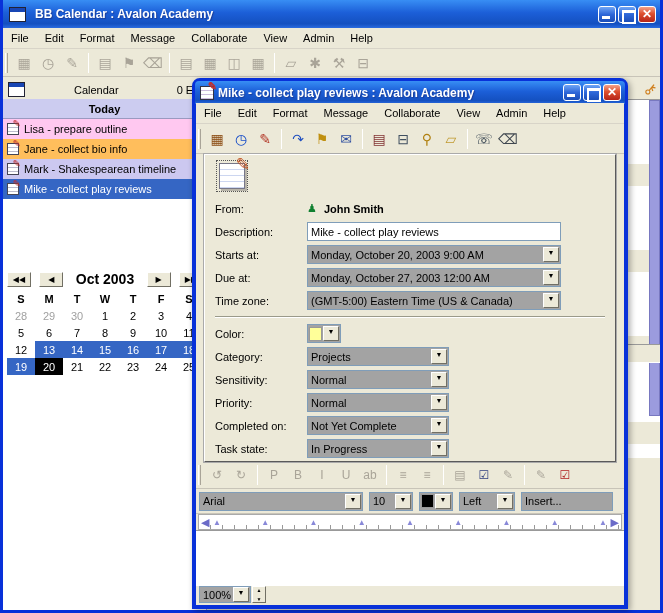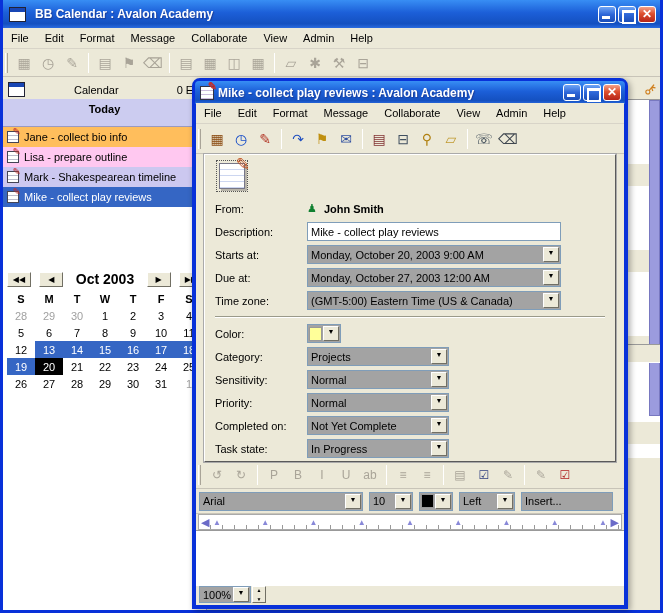--- a/index.html
+++ b/index.html
@@ -50,21 +50,21 @@
       repeating-linear-gradient(90deg,#3A6CD8 0 4px,#fff 4px 6px); flex:0 0 auto; }
   .key-icon { position:absolute; right:4px; top:3px; font-size:15px; color:#D08020; transform:rotate(40deg); }
   #date-header { height:24px; background:#4C4C4C; color:#fff; font-weight:bold; font-size:12px;
     display:flex; align-items:center; padding-left:14px; }
   #day-grid { position:absolute; left:0; right:0; top:99px; bottom:152px;
     background:repeating-linear-gradient(180deg,#fff 0 64px,#ECE9D8 64px 86px); border-top:1px solid #999; }
   #day-scrollbar { position:absolute; right:0; top:100px; width:11px; height:316px; background:#9B9BDE;
     border:1px solid #7878C0; }
   #left-panel { position:absolute; left:0; top:99px; width:204px; bottom:0; background:#fff;
     border-right:1px solid #9B9BDE; }
-  #today-header { height:28px; background:#CCCCF0; font-weight:bold; text-align:center; line-height:20px;
+  #today-header { height:20px; background:#CCCCF0; font-weight:bold; text-align:center; line-height:20px;
     border-bottom:1px solid #9a9ac0; }
   .task-row { height:20px; display:flex; align-items:center; padding-left:4px; white-space:nowrap; overflow:hidden; }
   .task-row.selected { color:#fff; }
   .task-ico { width:12px; height:12px; background:#fff; border:1px solid #445; margin-right:5px; position:relative;
     flex:0 0 auto; background:repeating-linear-gradient(180deg,#fff 0 3px,#bbc 3px 4px); }
   .task-ico::after { content:"✎"; position:absolute; right:-3px; top:-6px; color:#C03030; font-size:10px; }
   #mini-cal { position:absolute; left:4px; top:172px; width:196px; }
   #cal-nav { display:flex; align-items:center; justify-content:space-between; margin-bottom:4px; }
   .cal-nav-btn { width:24px; height:15px; background:#ECE9D8; border:1px solid; border-color:#fff #716F64 #716F64 #fff;
     font-size:8px; text-align:center; line-height:13px; color:#000; }
@@ -183,27 +183,27 @@
     <span class="key-icon">⚷</span>
   </div>
   <div id="date-header">Monday, October 20, 2003</div>
   <div id="day-grid"></div>
   <div id="day-scrollbar"></div>
   <div id="status-bar">Monday, October 20, 2003 3:32 PM (GMT</div>
 
   <div id="left-panel">
     <div id="today-header">Today</div>
     <div id="task-list">
+        <div class="task-row" style="background: rgb(255, 200, 240);">
+          <span class="task-ico"></span>
+          <span>Lisa - prepare outline</span>
+        </div>
         <div class="task-row" style="background: rgb(255, 190, 92);">
           <span class="task-ico"></span>
           <span>Jane - collect bio info</span>
-        </div>
-        <div class="task-row" style="background: rgb(255, 200, 240);">
-          <span class="task-ico"></span>
-          <span>Lisa - prepare outline</span>
         </div>
         <div class="task-row" style="background: rgb(204, 200, 240);">
           <span class="task-ico"></span>
           <span>Mark - Shakespearean timeline</span>
         </div>
         <div class="task-row selected" style="background: rgb(53, 102, 196);">
           <span class="task-ico"></span>
           <span>Mike - collect play reviews</span>
         </div>
       </div>
@@ -257,29 +257,20 @@
             </tr>
             <tr>
               <td class="hl ">19</td>
               <td class="today">20</td>
               <td class="">21</td>
               <td class="">22</td>
               <td class="">23</td>
               <td class="">24</td>
               <td class="">25</td>
             </tr>
-            <tr>
-              <td class="">26</td>
-              <td class="">27</td>
-              <td class="">28</td>
-              <td class="">29</td>
-              <td class="">30</td>
-              <td class="">31</td>
-              <td class="muted ">1</td>
-            </tr>
           </tbody>
       </table>
     </div>
     <div id="left-lower"></div>
   </div>
 </div>
 
 <div id="dialog">
   <div id="dlg-titlebar" class="titlebar">
     <span class="dlg-app-icon"></span>

